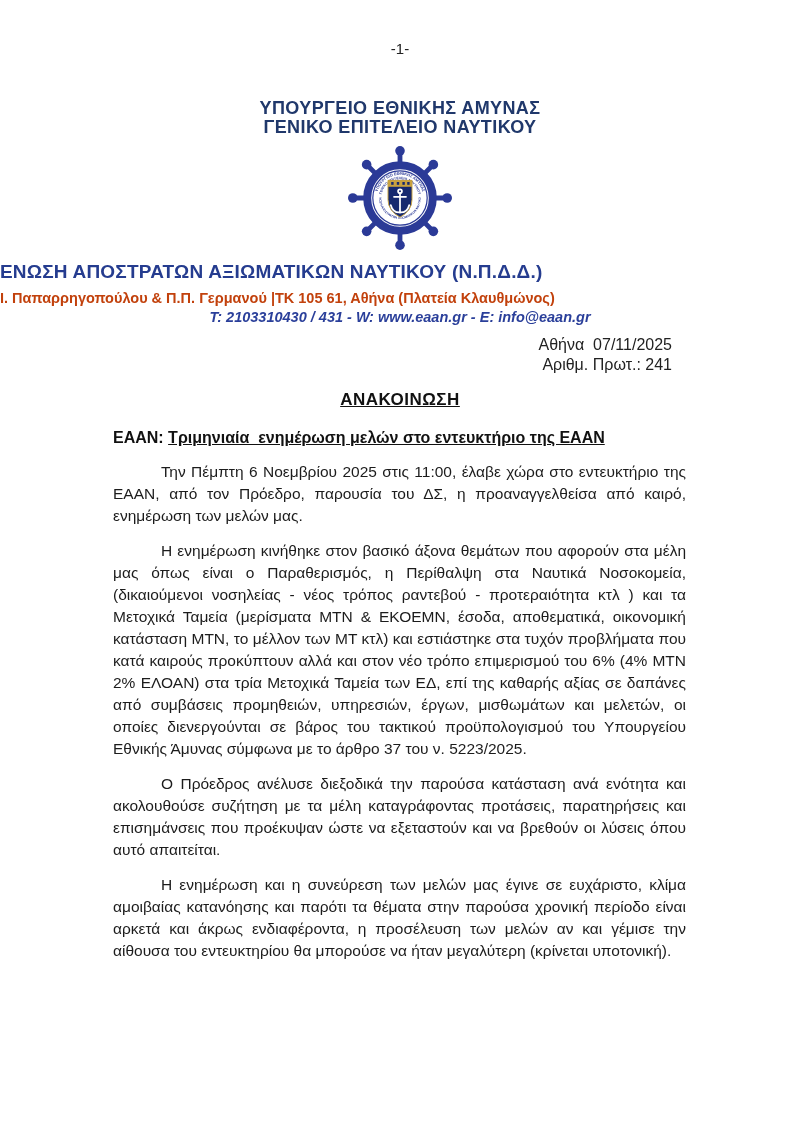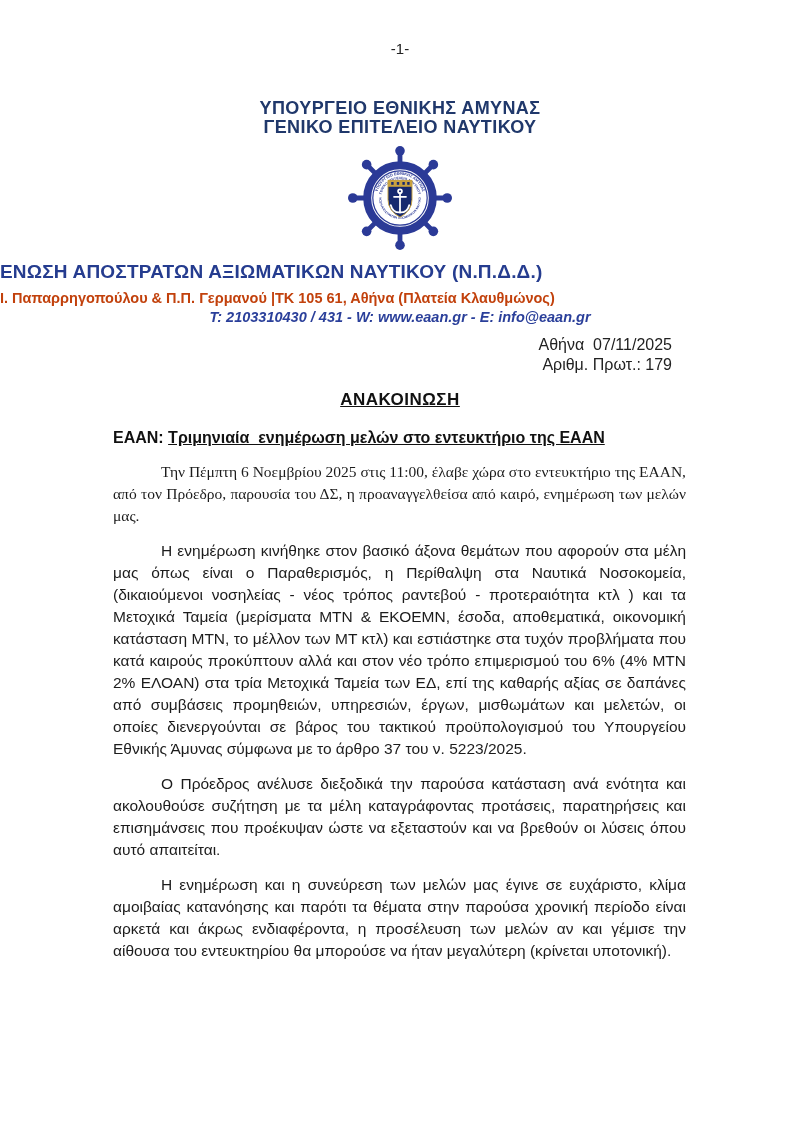--- a/index.html
+++ b/index.html
@@ -20,21 +20,21 @@
   .meta{margin-top:10px;padding-right:128px;text-align:right;font-size:16px;
     line-height:20px;color:#222;padding-left:43px;}
   .meta div{white-space:pre;}
   .doc-title{margin-top:15px;text-align:center;font-weight:bold;font-size:17px;
     letter-spacing:.5px;text-decoration:underline;color:#111;}
   .subject{margin:19px 113px 0 113px;font-weight:bold;font-size:16px;color:#111;white-space:pre-wrap;}
   .subject .subj-text{text-decoration:underline;}
   .bodytext{margin:0 114px 0 113px;}
   .para{font-size:15.5px;line-height:22px;text-align:justify;text-indent:48px;
     margin:13px 0 0 0;color:#1c1c1c;}
-  .para:first-child{margin-top:14px;font-family:Liberation Serif, serif;}
+  .para:first-child{margin-top:14px;}
 </style>
 </head>
 <body>
 
 <div class="pagenum">-1-</div>
 
 <div class="ministry">
   <div>ΥΠΟΥΡΓΕΙΟ ΕΘΝΙΚΗΣ ΑΜΥΝΑΣ</div>
   <div>ΓΕΝΙΚΟ ΕΠΙΤΕΛΕΙΟ ΝΑΥΤΙΚΟΥ</div>
 </div>
@@ -97,21 +97,21 @@
     </g>
   </svg>
 </div>
 
 <div class="assoc">ΕΝΩΣΗ ΑΠΟΣΤΡΑΤΩΝ ΑΞΙΩΜΑΤΙΚΩΝ ΝΑΥΤΙΚΟΥ (Ν.Π.Δ.Δ.)</div>
 <div class="addr">Ι. Παπαρρηγοπούλου &amp; Π.Π. Γερμανού |ΤΚ 105 61, Αθήνα (Πλατεία Κλαυθμώνος)</div>
 <div class="contact">Τ: 2103310430 / 431 - W: www.eaan.gr - Ε: info@eaan.gr</div>
 
 <div class="meta">
   <div>Αθήνα  07/11/2025</div>
-  <div>Αριθμ. Πρωτ.: 179</div>
+  <div>Αριθμ. Πρωτ.: 241</div>
 </div>
 
 <div class="doc-title">ΑΝΑΚΟΙΝΩΣΗ</div>
 
 <div class="subject"><span>ΕΑΑΝ: </span><span class="subj-text">Τριμηνιαία  ενημέρωση μελών στο εντευκτήριο της ΕΑΑΝ</span></div>
 
 <div class="bodytext">
   <p class="para">Την Πέμπτη 6 Νοεμβρίου 2025 στις 11:00, έλαβε χώρα στο εντευκτήριο της ΕΑΑΝ, από τον Πρόεδρο, παρουσία του ΔΣ, η προαναγγελθείσα από καιρό, ενημέρωση των μελών μας.</p>
   <p class="para">Η ενημέρωση κινήθηκε στον βασικό άξονα θεμάτων που αφορούν στα μέλη μας όπως είναι ο Παραθερισμός, η Περίθαλψη στα Ναυτικά Νοσοκομεία, (δικαιούμενοι νοσηλείας - νέος τρόπος ραντεβού - προτεραιότητα κτλ ) και τα Μετοχικά Ταμεία (μερίσματα ΜΤΝ &amp; ΕΚΟΕΜΝ, έσοδα, αποθεματικά, οικονομική κατάσταση ΜΤΝ, το μέλλον των ΜΤ κτλ) και εστιάστηκε στα τυχόν προβλήματα που κατά καιρούς προκύπτουν αλλά και στον νέο τρόπο επιμερισμού του 6% (4% ΜΤΝ 2% ΕΛΟΑΝ) στα τρία Μετοχικά Ταμεία των ΕΔ, επί της καθαρής αξίας σε δαπάνες από συμβάσεις προμηθειών, υπηρεσιών, έργων, μισθωμάτων και μελετών, οι οποίες διενεργούνται σε βάρος του τακτικού προϋπολογισμού του Υπουργείου Εθνικής Άμυνας σύμφωνα με το άρθρο 37 του ν. 5223/2025.</p>
   <p class="para">Ο Πρόεδρος ανέλυσε διεξοδικά την παρούσα κατάσταση ανά ενότητα και ακολουθούσε συζήτηση με τα μέλη καταγράφοντας προτάσεις, παρατηρήσεις και επισημάνσεις που προέκυψαν ώστε να εξεταστούν και να βρεθούν οι λύσεις όπου αυτό απαιτείται.</p>

